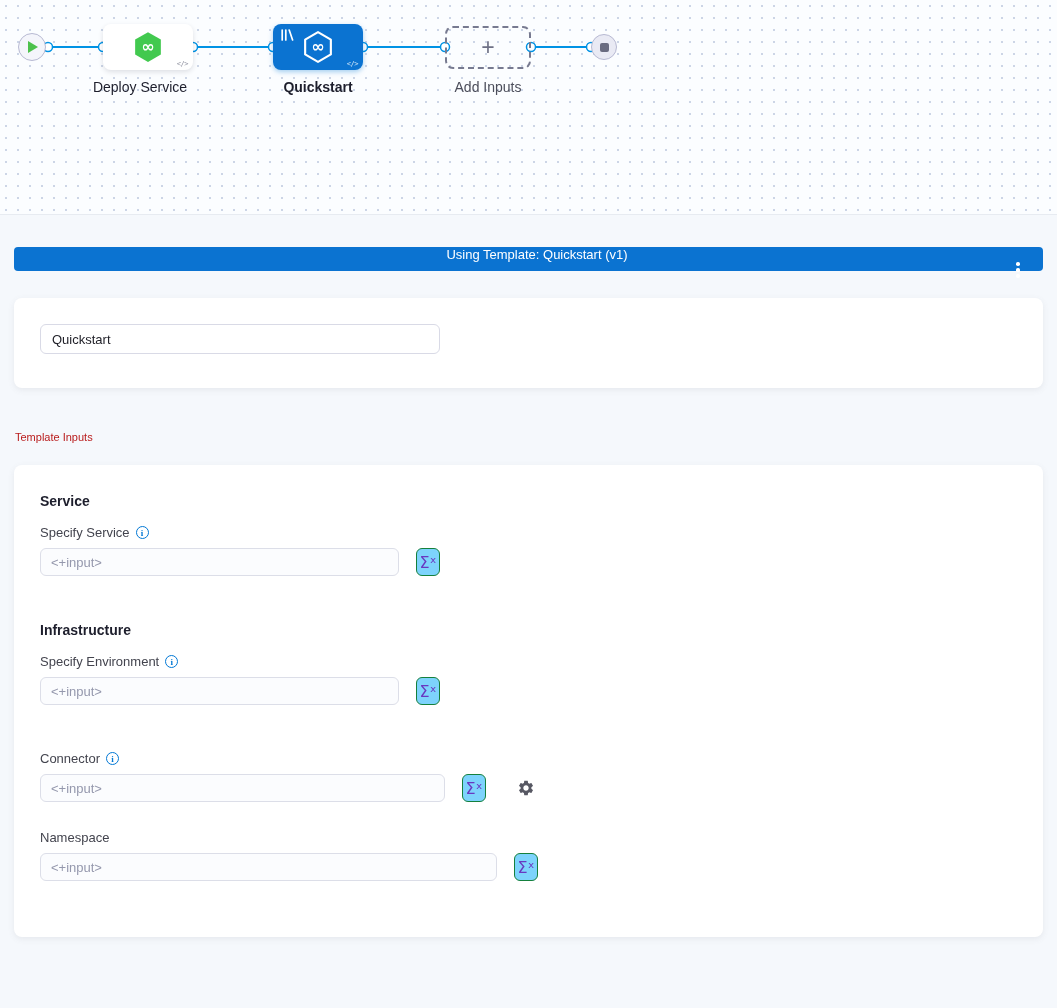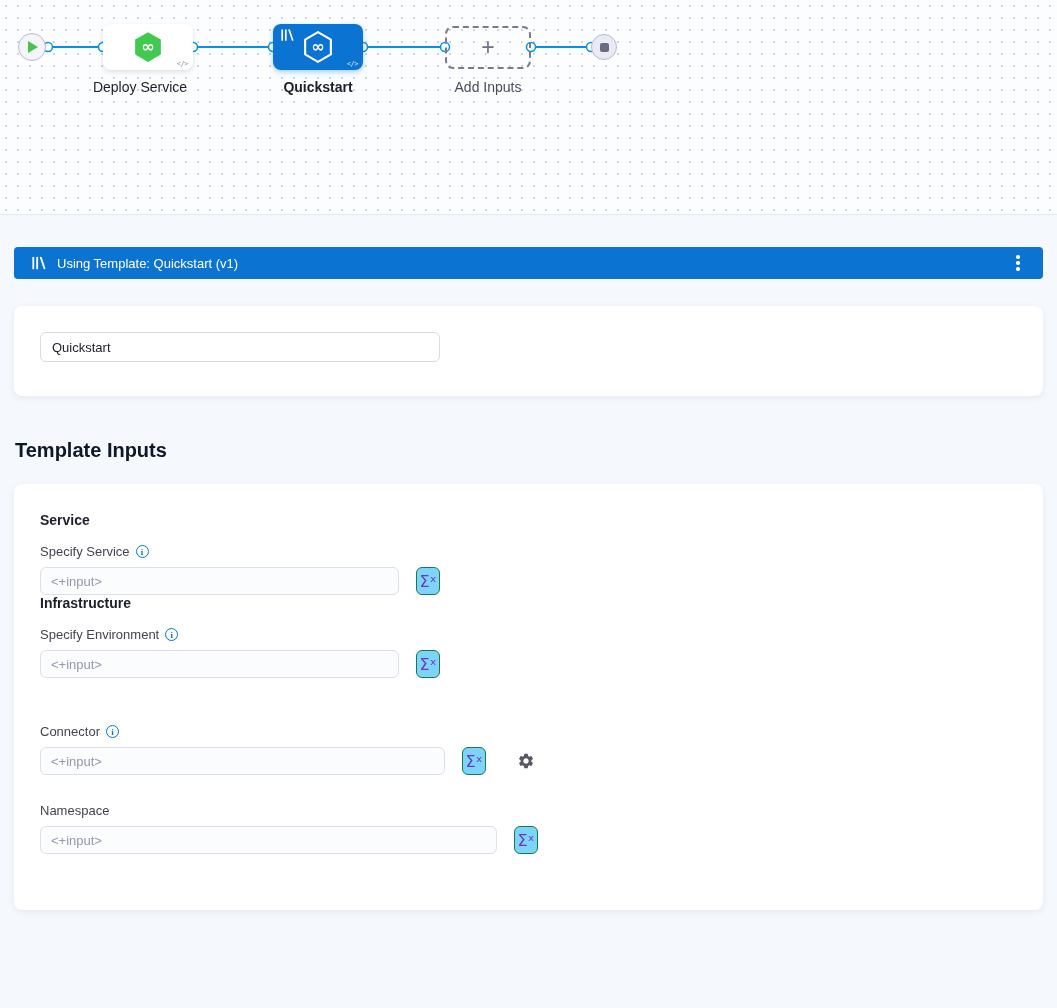--- a/index.html
+++ b/index.html
@@ -69,24 +69,25 @@
     position: absolute; top: 79px; width: 160px;
     text-align: center; font-size: 14px; color: #1d1e2c;
   }
   .nlabel.deploy-l { left: 60px; }
   .nlabel.qs-l { left: 238px; font-weight: 700; }
   .nlabel.add-l { left: 408px; color: #4c4e5b; }
 
   
   .banner {
     margin: 32px 14px 27px 14px;
-    height: 32px; border-radius: 4px;
+    height: 24px; border-radius: 4px;
     background: #0b73d1; color: #fff;
     display: flex; align-items: center;
     padding: 0 12px 0 18px;
+    flex-direction: column;
   }
   .banner-text { margin-left: 11px; font-size: 13px; }
   .kebab-btn {
     margin-left: auto; width: 26px; height: 26px;
     display: flex; flex-direction: column; align-items: center; justify-content: center;
     gap: 2.5px; background: none; border: none; cursor: pointer;
   }
   .kebab-btn i { width: 3.5px; height: 3.5px; border-radius: 50%; background: #fff; display: block; }
 
   .card {
@@ -104,25 +105,25 @@
   .id-prefix { color: #6b6d85; }
   .id-link { color: #0278d5; text-decoration: none; margin-left: 4px; cursor: pointer; }
   .stage-input {
     width: 400px; height: 30px;
     border: 1px solid #d9dae6; border-radius: 6px;
     padding: 0 11px; font-size: 13px; color: #22222a;
     font-family: "Liberation Sans", sans-serif;
     background: #fff; outline: none;
   }
 
-  .ti-heading { margin: 43px 0 22px 15px; font-size: 20px; font-weight: 700; color: #0f172a; }
+  .ti-heading { margin: 43px 0 22px 15px; font-size: 11px; font-weight: 400; color: #b91c1c; }
 
   .template-card { padding: 28px 26px 56px 26px; }
   .sec-heading { font-size: 14px; font-weight: 700; color: #1d1e2c; margin-bottom: 14px; }
-  .sec-heading.infra { }
+  .sec-heading.infra { margin-top: 46px; }
 
   .field-label {
     display: inline-flex; align-items: center; gap: 6px;
     font-size: 13px; color: #43444e; margin-bottom: 8px;
   }
   .info-icon {
     width: 13px; height: 13px; border: 1.3px solid #0278d5; border-radius: 50%;
     display: inline-flex; align-items: center; justify-content: center;
     color: #0278d5; font-size: 9px; font-weight: 700;
     font-family: "Liberation Serif", serif; cursor: pointer; flex: none;

